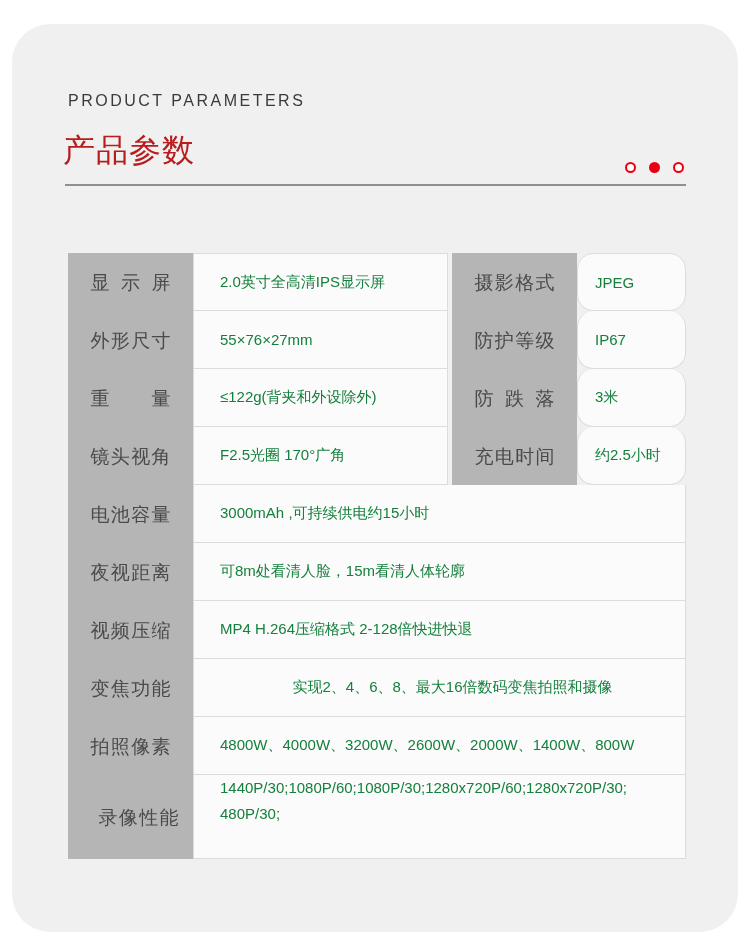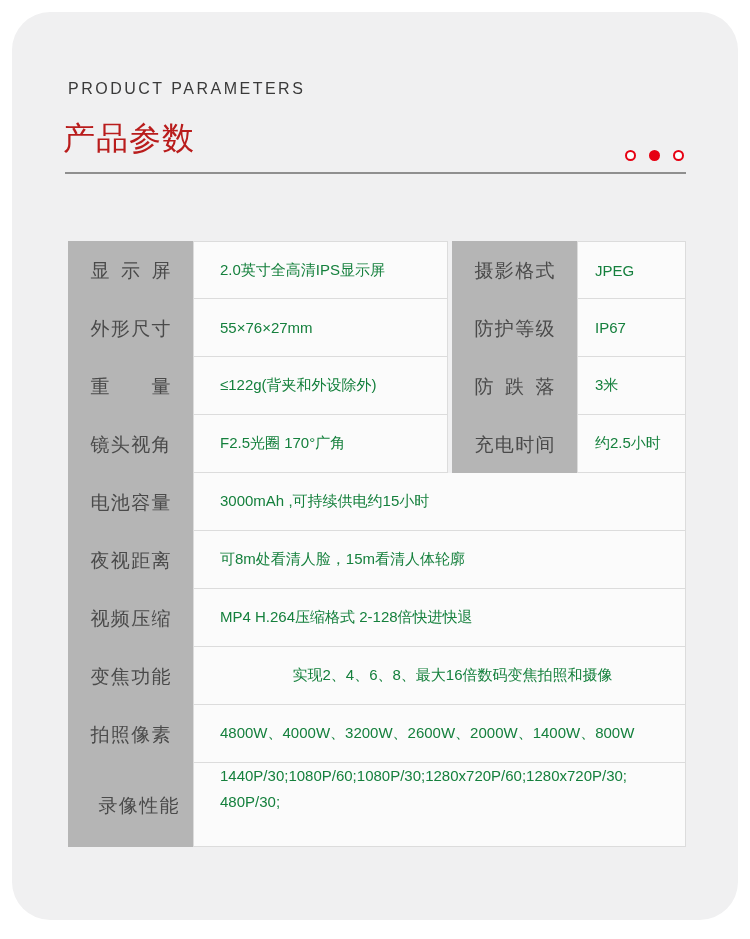--- a/index.html
+++ b/index.html
@@ -4,21 +4,21 @@
 <style>
   html, body {
     margin: 0;
     padding: 0;
     width: 750px;
     height: 939px;
     background: #ffffff;
     font-family: "Liberation Sans", "DejaVu Sans", sans-serif;
     overflow: hidden;
   }
-  .stage { position: relative; width: 750px; height: 683px; }
+  .stage { position: relative; width: 750px; height: 683px; margin-top: 12px; }
 
   .card {
     position: absolute;
     left: 12px; top: 12px;
     width: 726px; height: 908px;
     background: #f0f0f1;
     border-radius: 38px;
   }
 
   .eyebrow {
@@ -116,21 +116,21 @@
     align-items: center;
     padding-left: 26px;
     font-size: 15px;
     color: #15803d;
     overflow: hidden;
     white-space: nowrap;
   }
   .vcell.first { border-top: 1px solid #dcdcdc; }
   .vcell.narrow { left: 125px; width: 255px; }
   .vcell.wide   { left: 125px; width: 493px; }
-  .vcell.rval   { left: 509px; width: 109px; padding-left: 17px; }
+  .vcell.rval   { left: 509px; width: 109px; padding-left: 17px; border-radius: 16px; }
   .vcell.multiline {
     flex-direction: column;
     align-items: flex-start;
     justify-content: flex-start;
     line-height: 26px;
   }
 </style>
 </head>
 <body>
 

